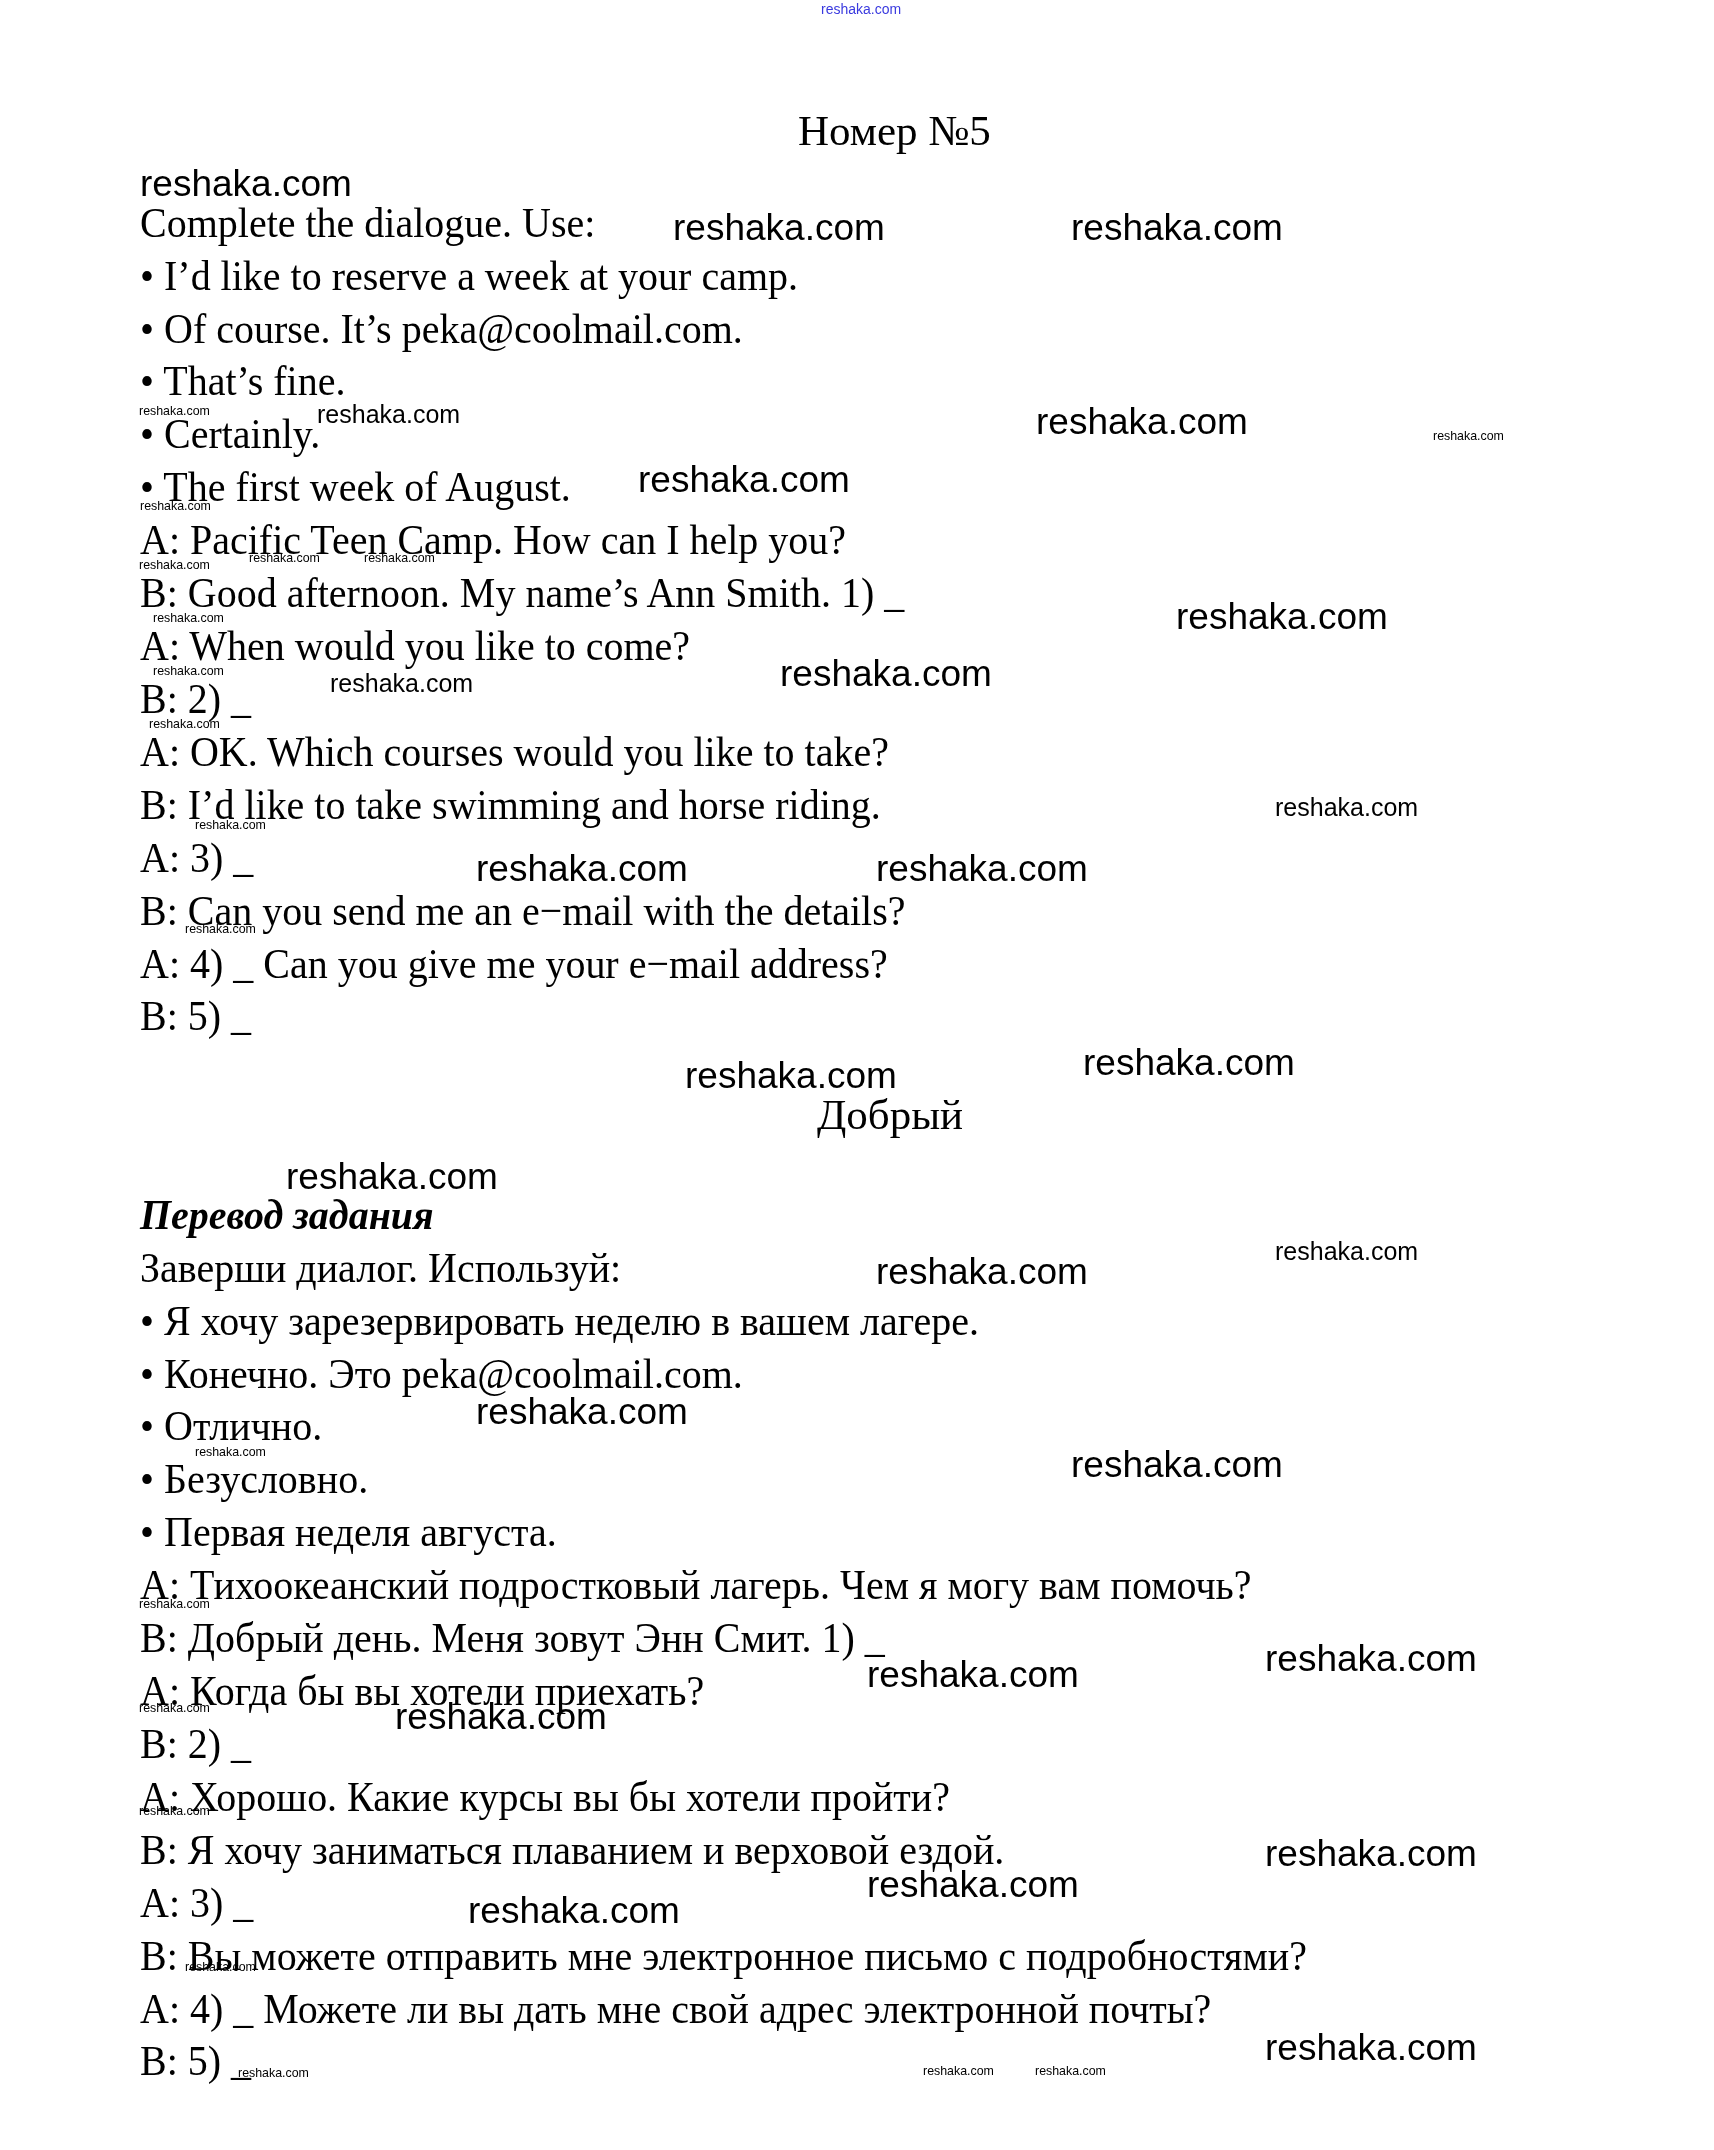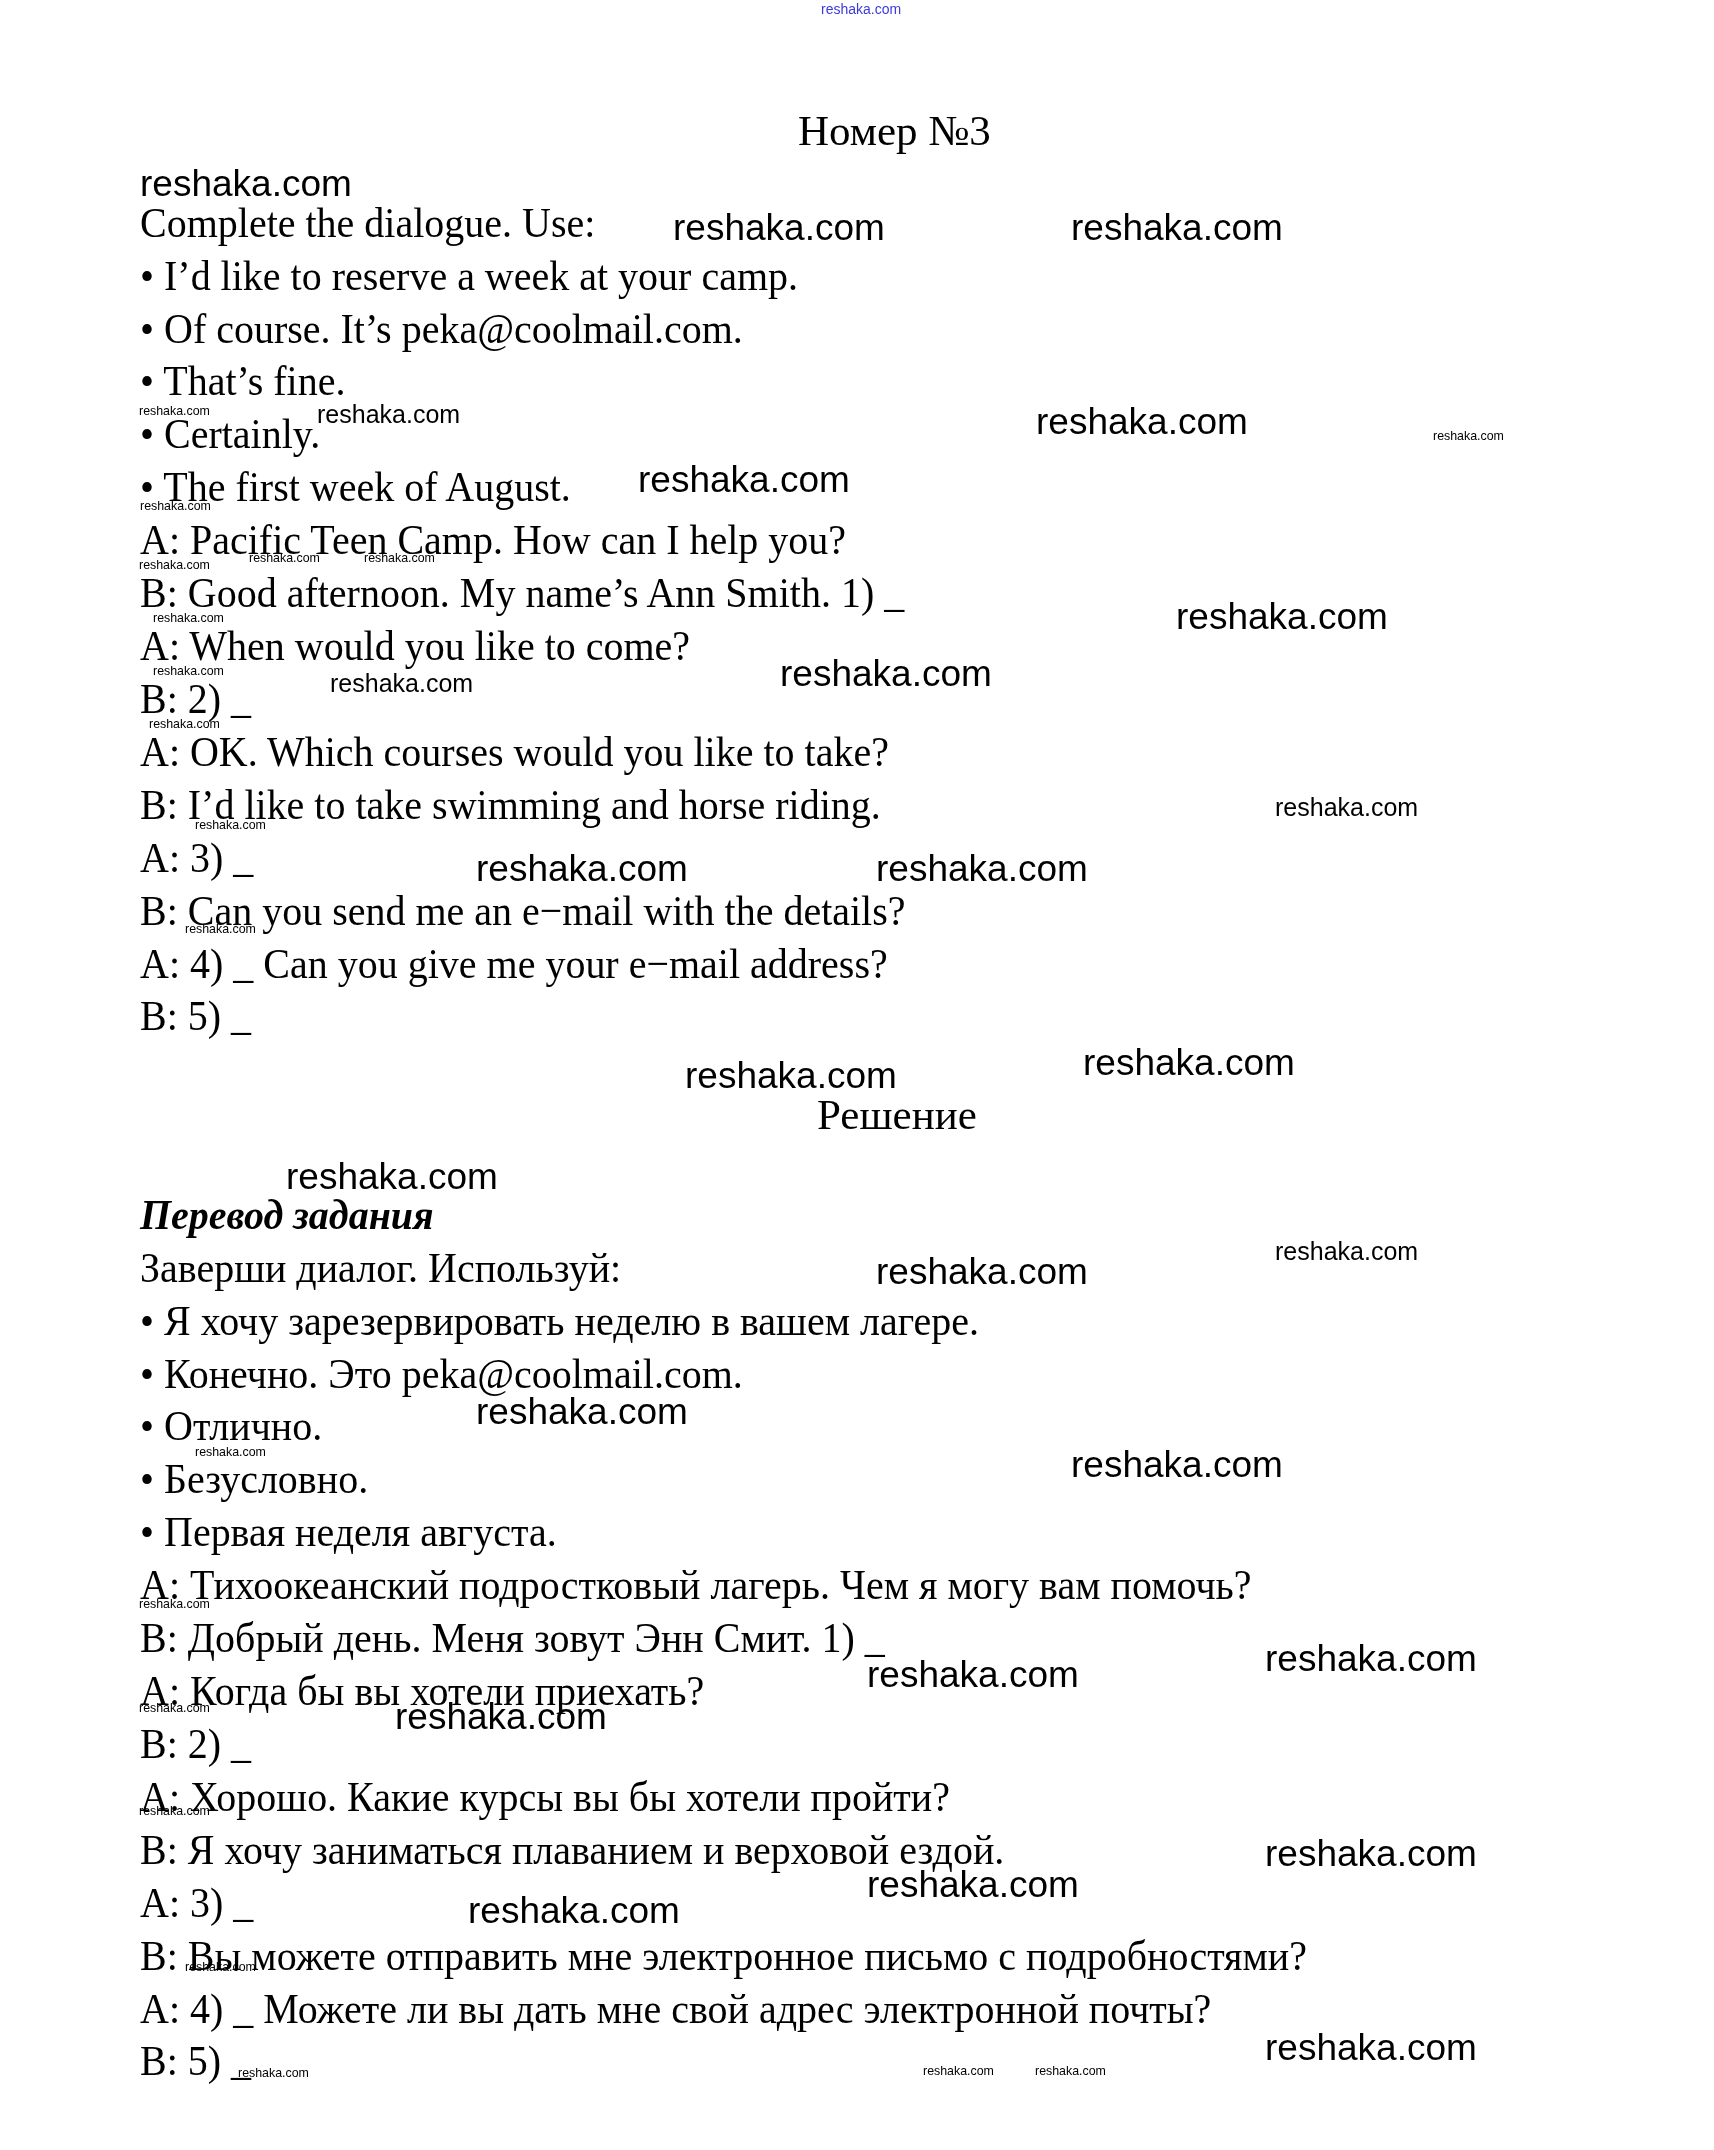--- a/index.html
+++ b/index.html
@@ -19,40 +19,40 @@
   .wm.small { font-size: 12.4px; }
   .wm.top { color: #3a3adf; font-size: 14px; }
 </style>
 </head>
 <body>
 
 <div class="page">
 
   <div class="wm top" style="left:821px; top:1.6px;">reshaka.com</div>
 
-  <div class="title" style="left:798px; top:109px;">Номер №3</div>
+  <div class="title" style="left:798px; top:109px;">Номер №5</div>
 
   <div class="line" style="top:201px;">Complete the dialogue. Use:</div>
   <div class="line" style="top:254px;">• I’d like to reserve a week at your camp.</div>
   <div class="line" style="top:307px;">• Of course. It’s peka@coolmail.com.</div>
   <div class="line" style="top:359px;">• That’s fine.</div>
   <div class="line" style="top:412px;">• Certainly.</div>
   <div class="line" style="top:465px;">• The first week of August.</div>
   <div class="line" style="top:518px;">A: Pacific Teen Camp. How can I help you?</div>
   <div class="line" style="top:571px;">B: Good afternoon. My name’s Ann Smith. 1) _</div>
   <div class="line" style="top:624px;">A: When would you like to come?</div>
   <div class="line" style="top:677px;">B: 2) _</div>
   <div class="line" style="top:730px;">A: OK. Which courses would you like to take?</div>
   <div class="line" style="top:783px;">B: I’d like to take swimming and horse riding.</div>
   <div class="line" style="top:836px;">A: 3) _</div>
   <div class="line" style="top:889px;">B: Can you send me an e−mail with the details?</div>
   <div class="line" style="top:942px;">A: 4) _ Can you give me your e−mail address?</div>
   <div class="line" style="top:994px;">B: 5) _</div>
 
-  <div class="title" style="left:817px; top:1093px;">Решение</div>
+  <div class="title" style="left:817px; top:1093px;">Добрый</div>
 
   <div class="line subhead" style="top:1193px;">Перевод задания</div>
   <div class="line" style="top:1246px;">Заверши диалог. Используй:</div>
   <div class="line" style="top:1299px;">• Я хочу зарезервировать неделю в вашем лагере.</div>
   <div class="line" style="top:1352px;">• Конечно. Это peka@coolmail.com.</div>
   <div class="line" style="top:1404px;">• Отлично.</div>
   <div class="line" style="top:1457px;">• Безусловно.</div>
   <div class="line" style="top:1510px;">• Первая неделя августа.</div>
   <div class="line" style="top:1563px;">A: Тихоокеанский подростковый лагерь. Чем я могу вам помочь?</div>
   <div class="line" style="top:1616px;">B: Добрый день. Меня зовут Энн Смит. 1) _</div>

